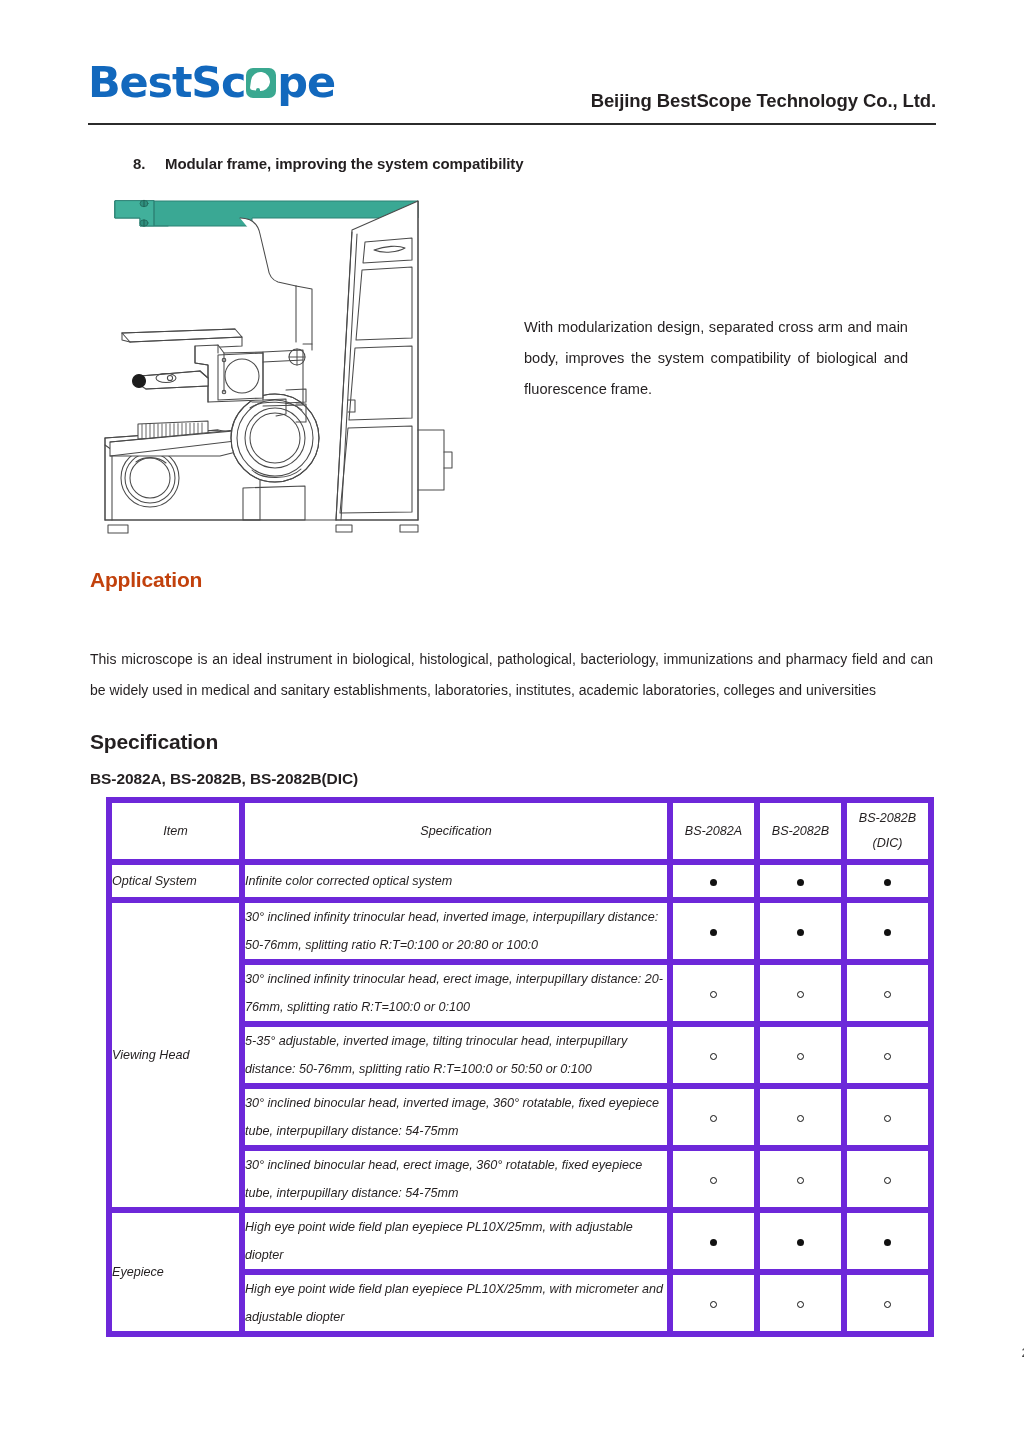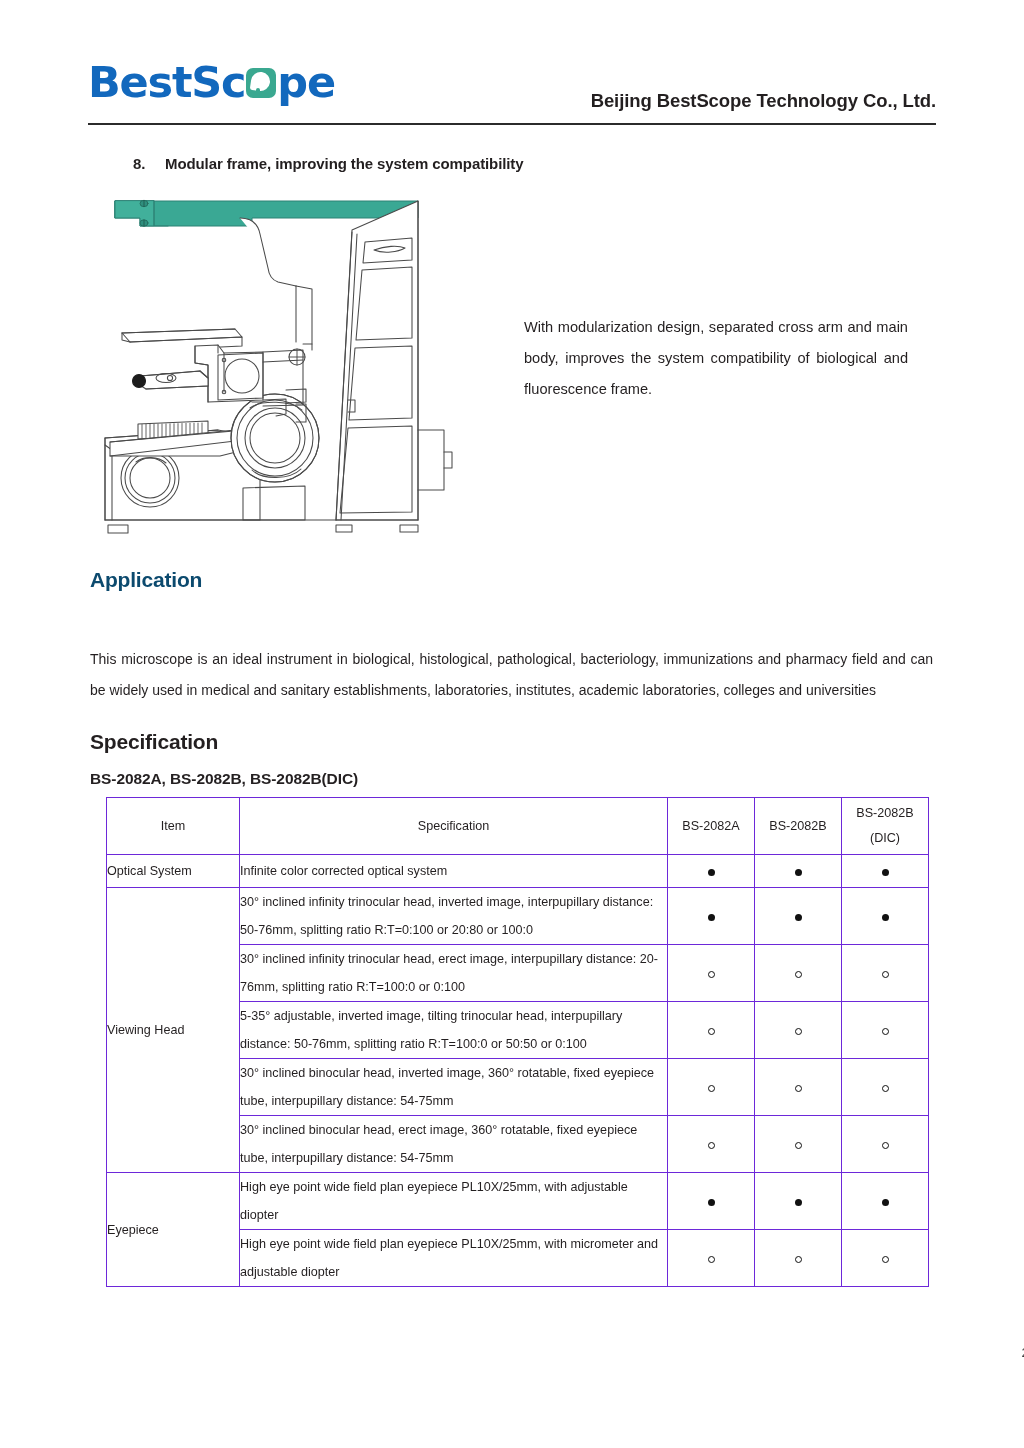--- a/index.html
+++ b/index.html
@@ -141,21 +141,21 @@
     text-align-last: left;
   }
 
   
   .app-heading {
     position: absolute;
     left: 90px;
     top: 568px;
     font-size: 21px;
     font-weight: 700;
-    color: #0c4a6e;
+    color: #c2410c;
     letter-spacing: -0.2px;
   }
   .app-text {
     position: absolute;
     left: 90px;
     top: 644px;
     width: 843px;
     font-size: 14px;
     line-height: 31px;
     color: #231f20;
@@ -191,23 +191,24 @@
     width: 822px;
   }
   table.spec {
     border-collapse: collapse;
     width: 822px;
     table-layout: fixed;
     font-size: 12.6px;
     color: #231f20;
   }
   table.spec td {
-    border: 1px solid #6d28d9;
+    border: 6px solid #6d28d9;
     padding: 0;
     vertical-align: middle;
+    font-style: italic;
   }
   .c-item   { width: 133px; }
   .c-spec   { width: 428px; }
   .c-a      { width: 87px; }
   .c-b      { width: 87px; }
   .c-dic    { width: 87px; }
 
   td.head {
     text-align: center;
     height: 56px;

